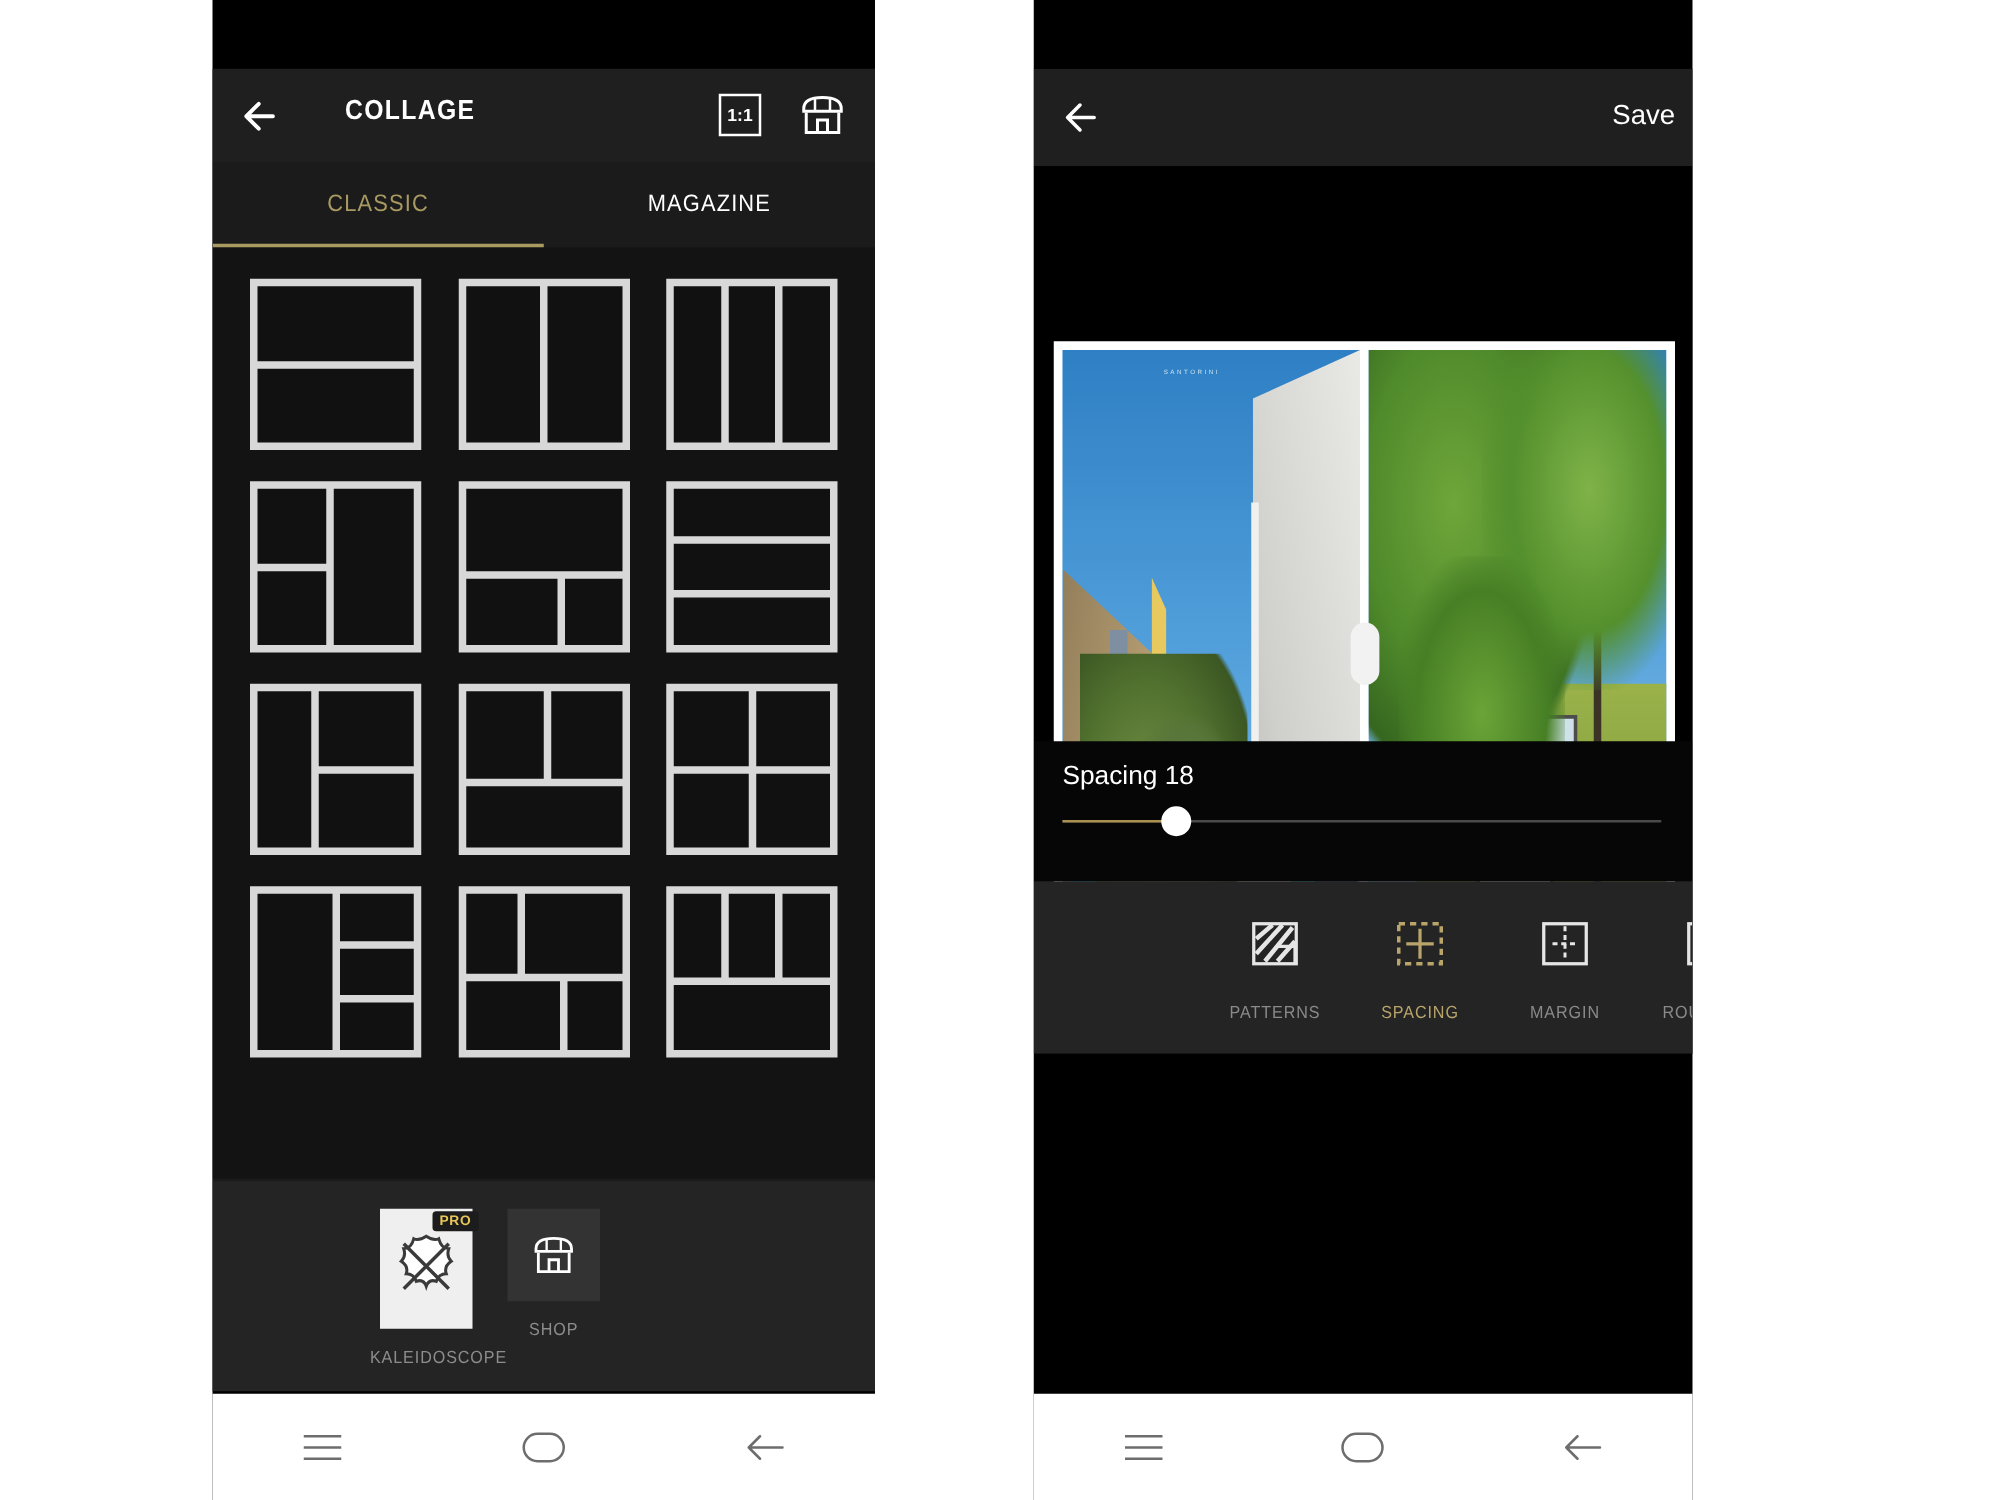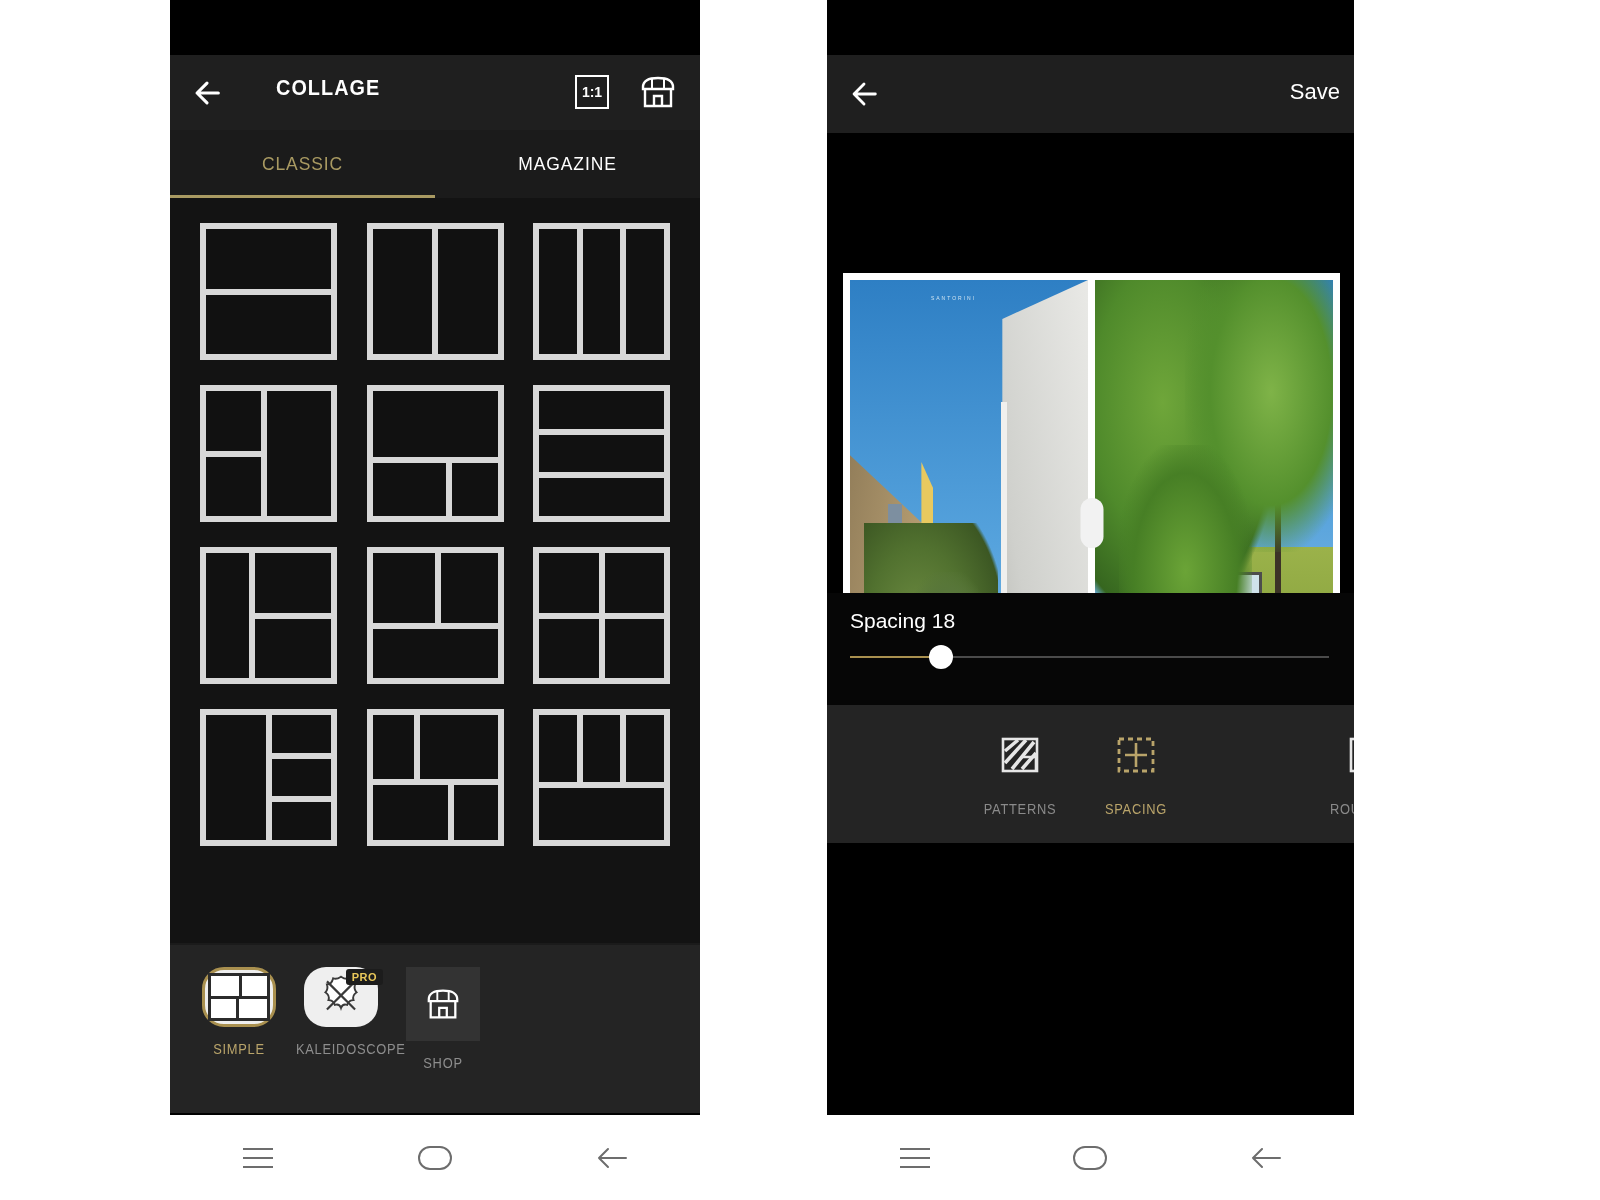--- a/index.html
+++ b/index.html
@@ -47,22 +47,22 @@
   .grid-area{position:relative;height:745px;background:#131313;overflow:hidden;}
   .tpl-row{display:flex;justify-content:space-between;padding:0 30px;margin-top:25px;}
   .tpl{width:137px;height:137px;background:#d8d8d8;padding:6px;box-sizing:border-box;
        cursor:pointer;display:flex;flex-direction:column;gap:6px;}
   .trow{display:flex;gap:6px;flex:1;}
   .cell{background:#111;flex:1;}
 
   
   .lbottom{position:absolute;bottom:0;left:0;width:100%;height:168px;background:#242424;}
   .ltool{position:absolute;top:22px;width:98px;text-align:center;cursor:pointer;}
-  .ltool .thumb{width:74px;height:60px;margin:0 auto;background:#efefef;
-                box-sizing:border-box;position:relative;border-radius:22px;}
+  .ltool .thumb{width:74px;height:96px;margin:0 auto;background:#efefef;
+                box-sizing:border-box;position:relative;}
   .ltool.sel .thumb{border:3px solid #a9904f;background:#efefef;padding:3px;}
   .ltool .lbl{margin-top:14px;font-size:14px;letter-spacing:.8px;
               transform:scaleX(.92);}
   .ltool.sel .lbl{color:#b9a46a;}
   .ltool .lbl.dim{color:#8d8d8d;}
   .minigrid{width:100%;height:100%;display:flex;flex-direction:column;gap:3px;
             background:#2b2b2b;padding:3px;box-sizing:border-box;}
   .mrow{display:flex;gap:3px;flex:1;}
   .mcell{background:#fff;flex:1;}
   .pro-badge{position:absolute;right:-5px;top:2px;background:#1c1c1c;color:#e8c75a;
@@ -301,35 +301,20 @@
               <div class="cell"></div>
             </div>
             <div class="trow" style="flex: 1 1 0%;">
               <div class="cell"></div>
             </div>
           </div>
         </div>
       </div>
 
     <div class="lbottom">
-      <div class="ltool sel" style="left:20px;">
-        <div class="thumb">
-          <div class="minigrid">
-            <div class="mrow">
-                <div class="mcell" style="flex:1.05"></div>
-                <div class="mcell" style="flex:.95"></div>
-              </div>
-            <div class="mrow">
-                <div class="mcell" style="flex:.95"></div>
-                <div class="mcell" style="flex:1.05"></div>
-              </div>
-          </div>
-        </div>
-        <div class="lbl">SIMPLE</div>
-      </div>
 
       <div class="ltool" style="left:122px;">
         <div class="thumb" style="padding:5px;">
           <svg viewBox="0 0 64 64" style="width:100%;height:100%;display:block;">
             <path d="M32 6 Q38 10 42 8 Q44 16 50 16 Q48 22 52 26 Q46 30 48 36 Q42 36 40 42 Q34 40 32 46 Q30 40 24 42 Q22 36 16 36 Q18 30 12 26 Q16 22 14 16 Q20 16 22 8 Q26 10 32 6 Z" fill="#fff" stroke="#3a3a3a" stroke-width="2.4"></path>
             <path d="M14 12 L50 48 M50 12 L14 48" stroke="#3a3a3a" stroke-width="2.8"></path>
           </svg>
           <div class="pro-badge">PRO</div>
         </div>
         <div class="lbl dim">KALEIDOSCOPE</div>
@@ -421,20 +406,30 @@
         </div>
         <div class="rtool active" style="left: 254px;">
           <div class="ico">
             <svg width="44" height="44" viewBox="0 0 44 44">
               <rect x="5" y="6" width="34" height="32" fill="none" stroke="#b9a46a" stroke-width="2.8" stroke-dasharray="5 4"></rect>
               <path d="M22 10 L22 34 M11 22 L33 22" stroke="#b9a46a" stroke-width="2.6"></path>
             </svg>
           </div>
           <div class="lbl">SPACING</div>
         </div>
+        <div class="rtool" style="left: 370px;">
+          <div class="ico">
+            <svg width="44" height="44" viewBox="0 0 44 44">
+              <rect x="5" y="6" width="34" height="32" fill="none" stroke="#e6e6e6" stroke-width="2.6"></rect>
+              <path d="M22 8 L22 36" stroke="#e6e6e6" stroke-width="2.4" stroke-dasharray="4 3"></path>
+              <path d="M12 22 L32 22" stroke="#e6e6e6" stroke-width="2.4" stroke-dasharray="4 3"></path>
+            </svg>
+          </div>
+          <div class="lbl">MARGIN</div>
+        </div>
         <div class="rtool" style="left: 486px;">
           <div class="ico">
             <svg width="44" height="44" viewBox="0 0 44 44">
               <rect x="5" y="6" width="34" height="32" fill="none" stroke="#e6e6e6" stroke-width="2.6"></rect>
               <path d="M13 34 L13 20 Q13 13 21 13 L30 13" fill="none" stroke="#e6e6e6" stroke-width="2.8"></path>
             </svg>
           </div>
           <div class="lbl">ROUNDING</div>
         </div>
       </div>

